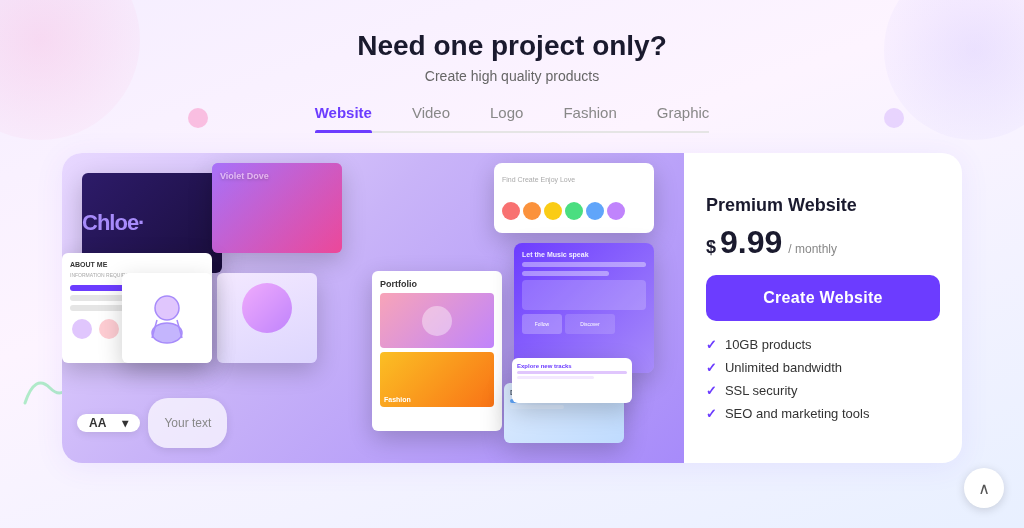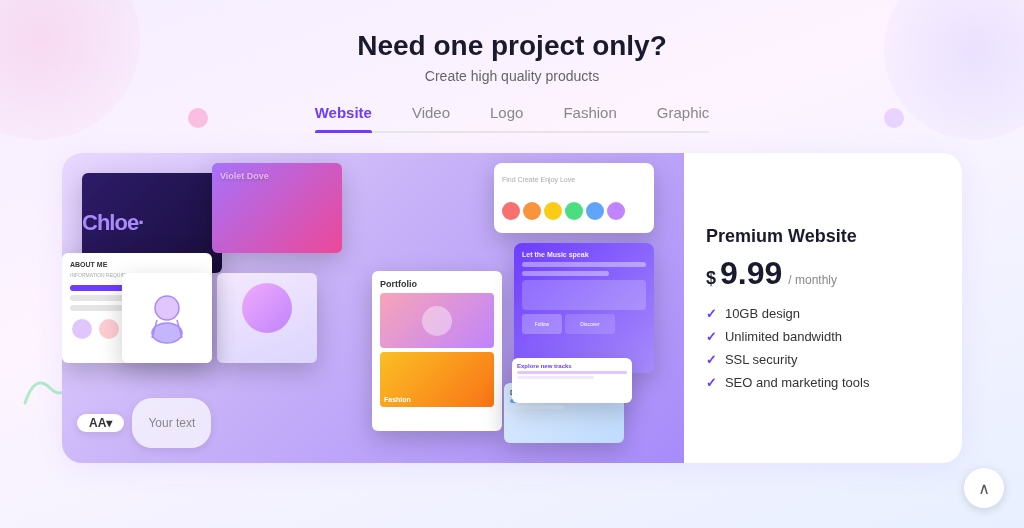--- a/index.html
+++ b/index.html
@@ -274,21 +274,21 @@
       bottom: 15px; left: 15px;
       display: flex; align-items: center; gap: 8px;
     }
     .font-selector {
       background: white;
       border-radius: 20px;
       padding: 2px 12px;
       font-size: 12px;
       font-weight: 600;
       color: #333;
-      display: flex; align-items: center; gap: 0;
+      display: flex; align-items: center; gap: 16px;
       box-shadow: 0 2px 8px rgba(0,0,0,0.1);
     }
     .text-input-mock {
       background: rgba(255,255,255,0.7);
       border-radius: 20px;
       padding: 18px 16px;
       font-size: 12px;
       color: #888;
       box-shadow: 0 2px 8px rgba(0,0,0,0.1);
     }
@@ -518,25 +518,26 @@
 
     <div class="pricing-area">
       <div class="pricing-title">Premium Website</div>
 
       <div class="pricing-amount">
         <span class="price-dollar">$</span>
         <span class="price-number">9.99</span>
         <span class="price-period">/ monthly</span>
       </div>
 
+      <button class="create-btn">Create Website</button>
 
       <div class="features-list">
         <div class="feature-item">
           <span class="check-icon">✓</span>
-          <span>10GB design</span>
+          <span>10GB products</span>
         </div>
         <div class="feature-item">
           <span class="check-icon">✓</span>
           <span>Unlimited bandwidth</span>
         </div>
         <div class="feature-item">
           <span class="check-icon">✓</span>
           <span>SSL security</span>
         </div>
         <div class="feature-item">

